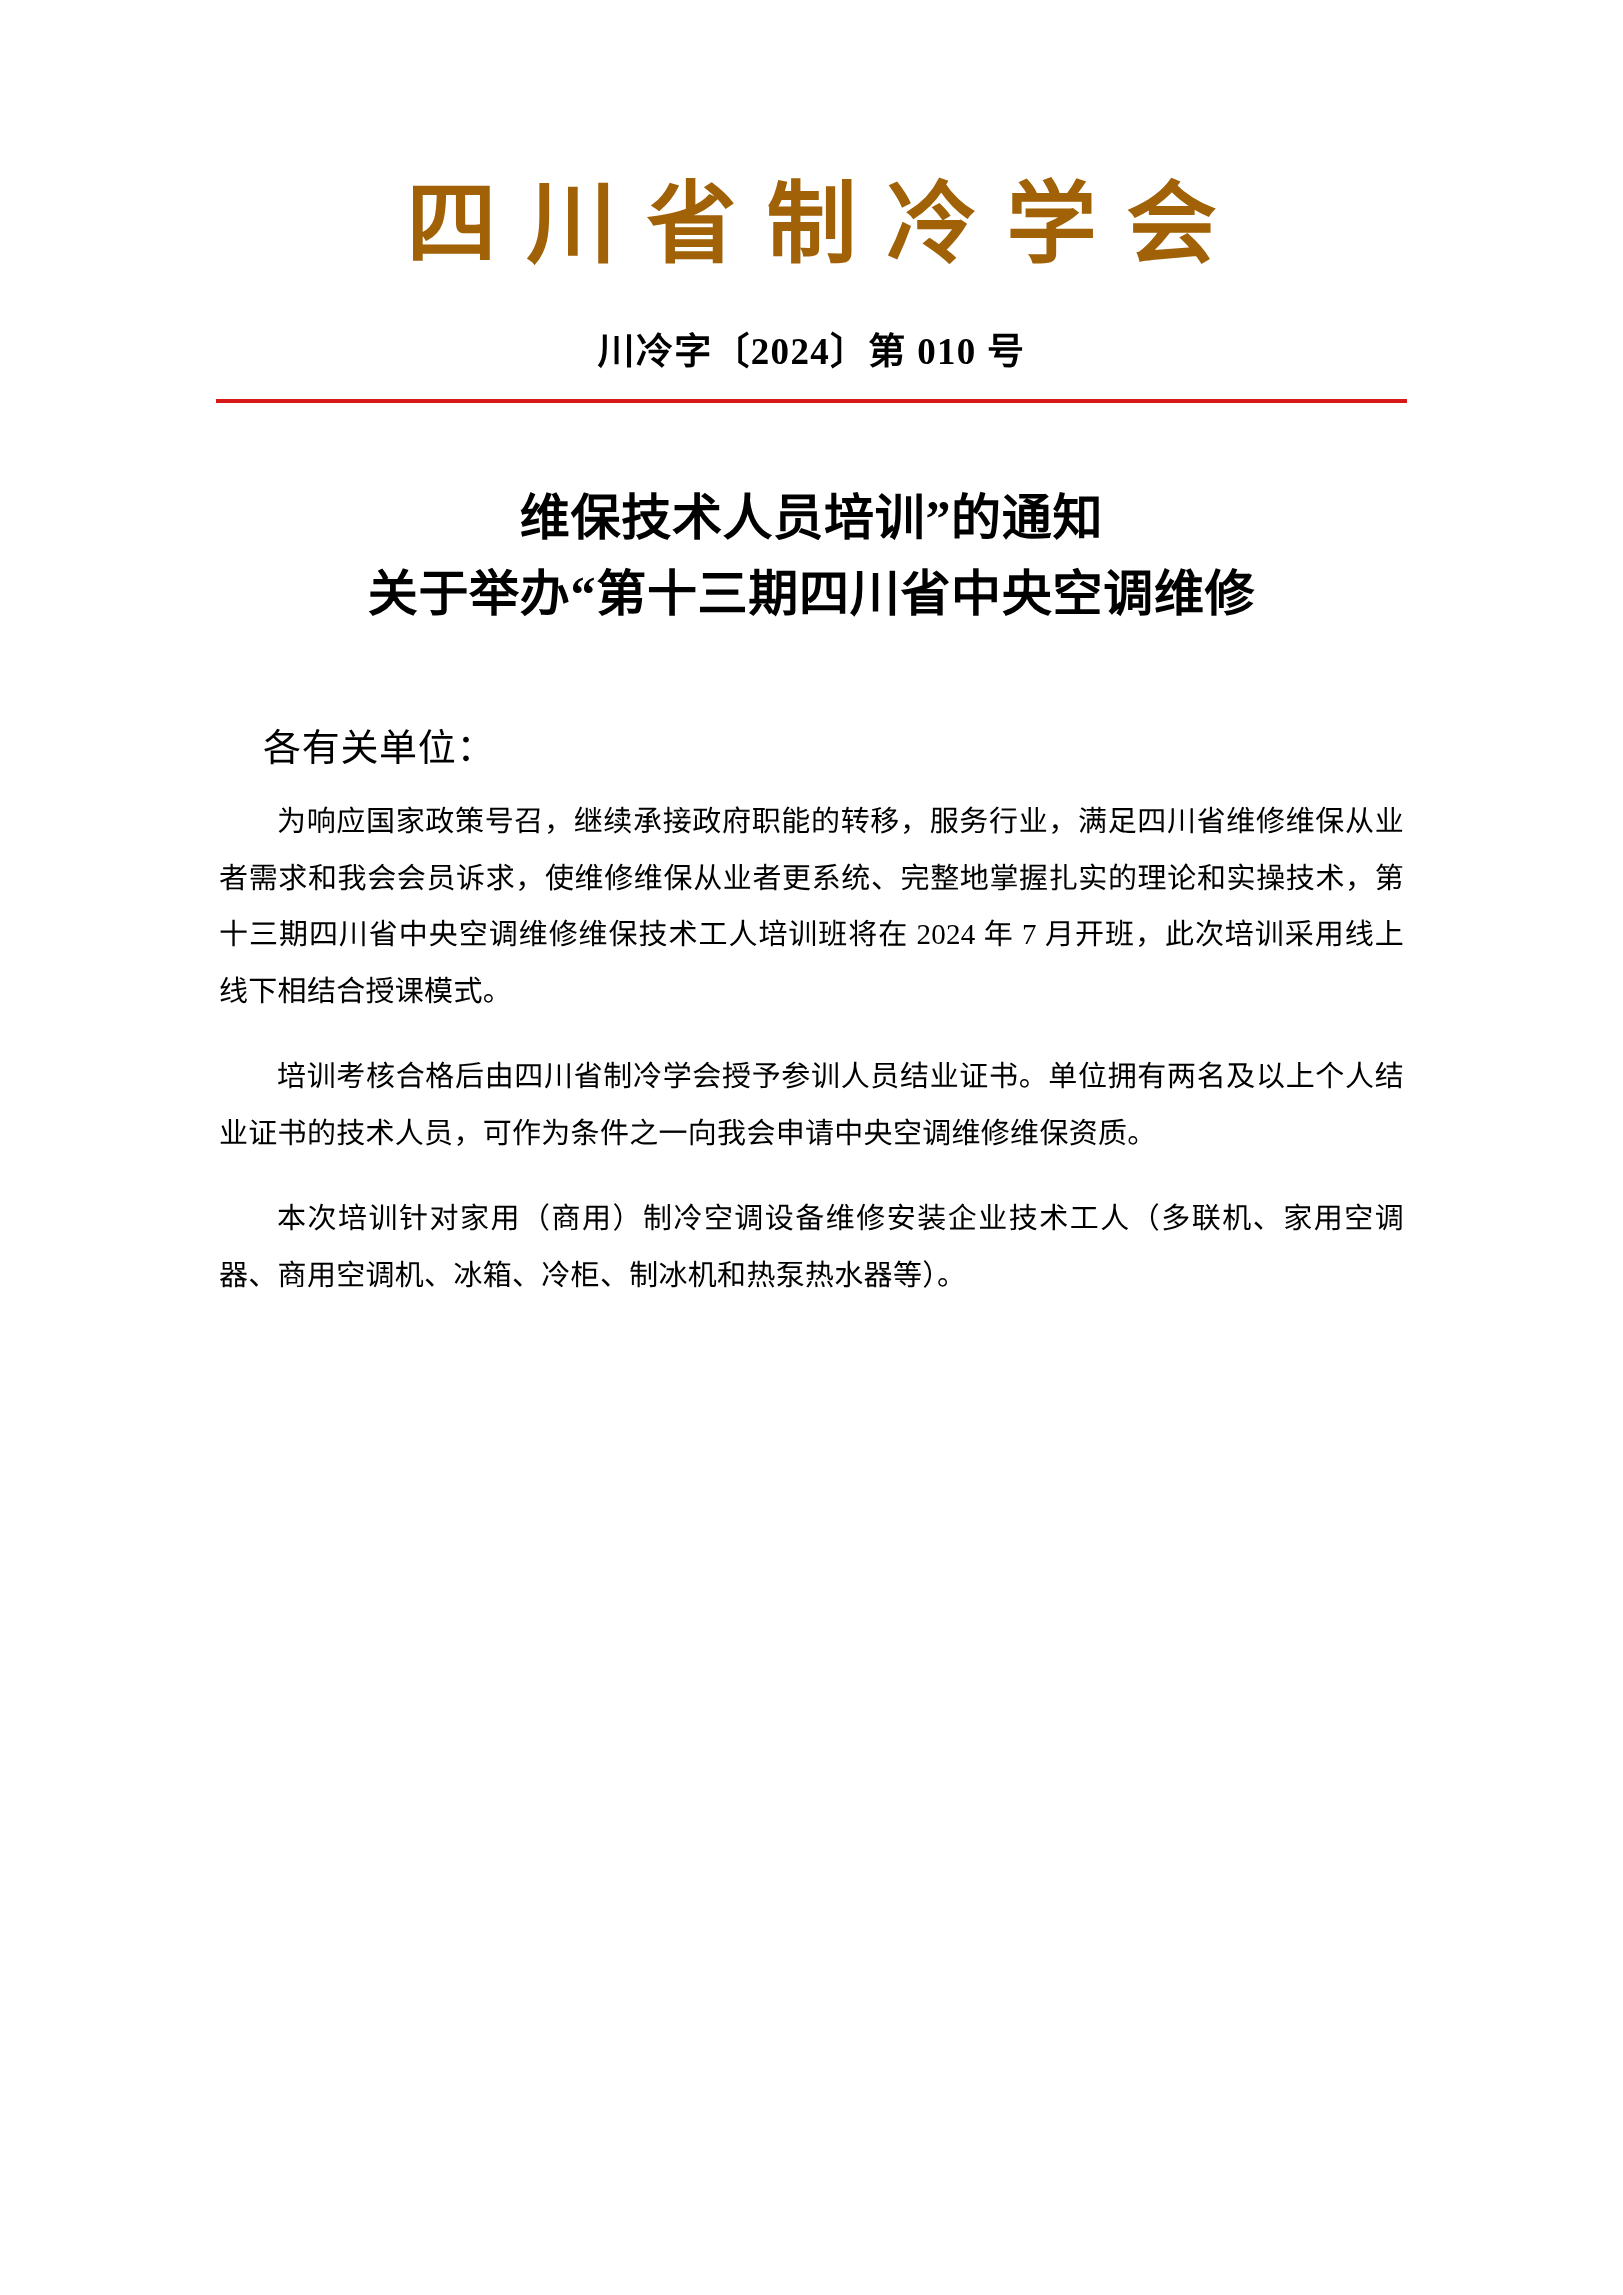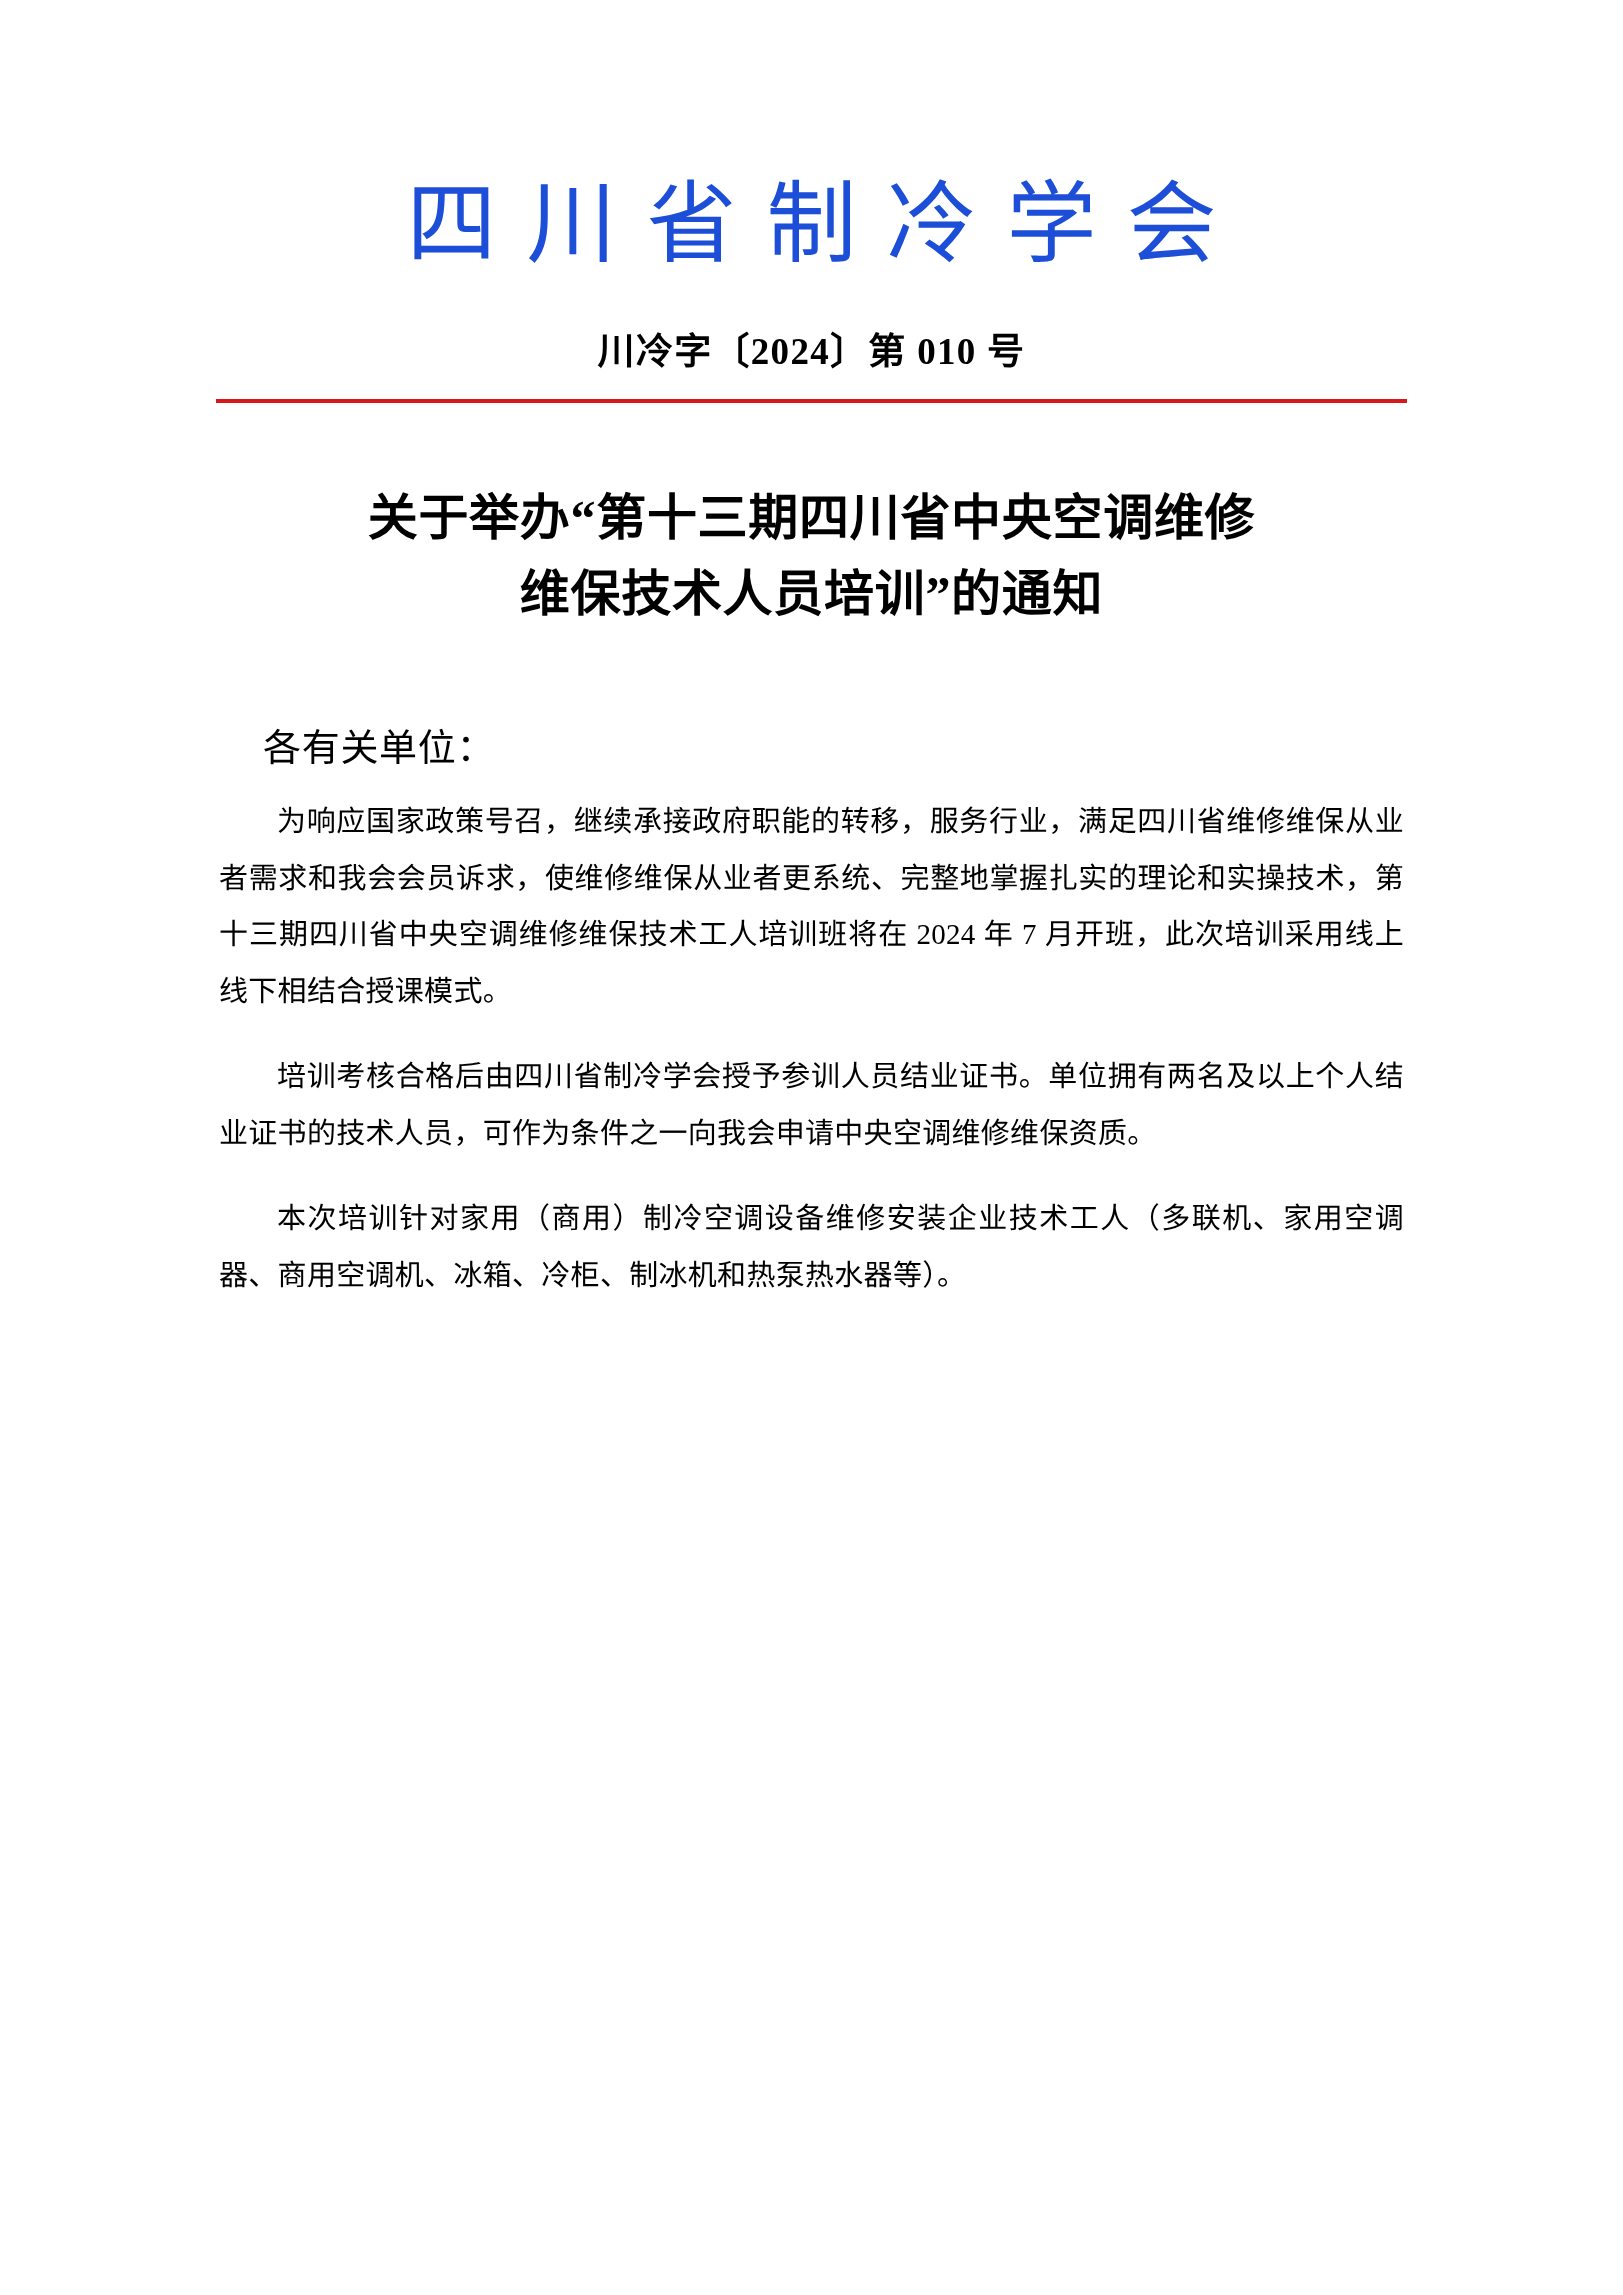--- a/index.html
+++ b/index.html
@@ -20,23 +20,23 @@
     box-sizing: border-box;
     overflow: hidden;
   }
 
   
   .letterhead {
     padding-top: 175px;
     text-align: center;
   }
   .org-title {
-    color: #1d4ed8;
+    color: #a16207;
     font-family: "Liberation Serif", "DejaVu Serif", serif;
-    font-weight: 400;
+    font-weight: 700;
     font-size: 90px;
     letter-spacing: 30px;
     text-indent: 30px;
     line-height: 1.1;
     white-space: nowrap;
   }
   .doc-number {
     margin-top: 47px;
     font-family: "Liberation Serif", "DejaVu Serif", serif;
     font-weight: 700;
@@ -93,22 +93,22 @@
 
 <div class="page">
 
   <div class="letterhead">
     <div class="org-title">四川省制冷学会</div>
     <div class="doc-number">川冷字〔2024〕第 010 号</div>
     <div class="red-rule"></div>
   </div>
 
   <div class="doc-title">
+    <span class="tline">维保技术人员培训”的通知</span>
     <span class="tline">关于举办“第十三期四川省中央空调维修</span>
-    <span class="tline">维保技术人员培训”的通知</span>
   </div>
 
   <div class="body-wrap">
     <div class="salutation">各有关单位：</div>
     <p class="para">为响应国家政策号召，继续承接政府职能的转移，服务行业，满足四川省维修维保从业者需求和我会会员诉求，使维修维保从业者更系统、完整地掌握扎实的理论和实操技术，第十三期四川省中央空调维修维保技术工人培训班将在 2024 年 7 月开班，此次培训采用线上线下相结合授课模式。</p>
     <p class="para">培训考核合格后由四川省制冷学会授予参训人员结业证书。单位拥有两名及以上个人结业证书的技术人员，可作为条件之一向我会申请中央空调维修维保资质。</p>
     <p class="para">本次培训针对家用（商用）制冷空调设备维修安装企业技术工人（多联机、家用空调器、商用空调机、冰箱、冷柜、制冰机和热泵热水器等）。</p>
   </div>
 
 </div>

